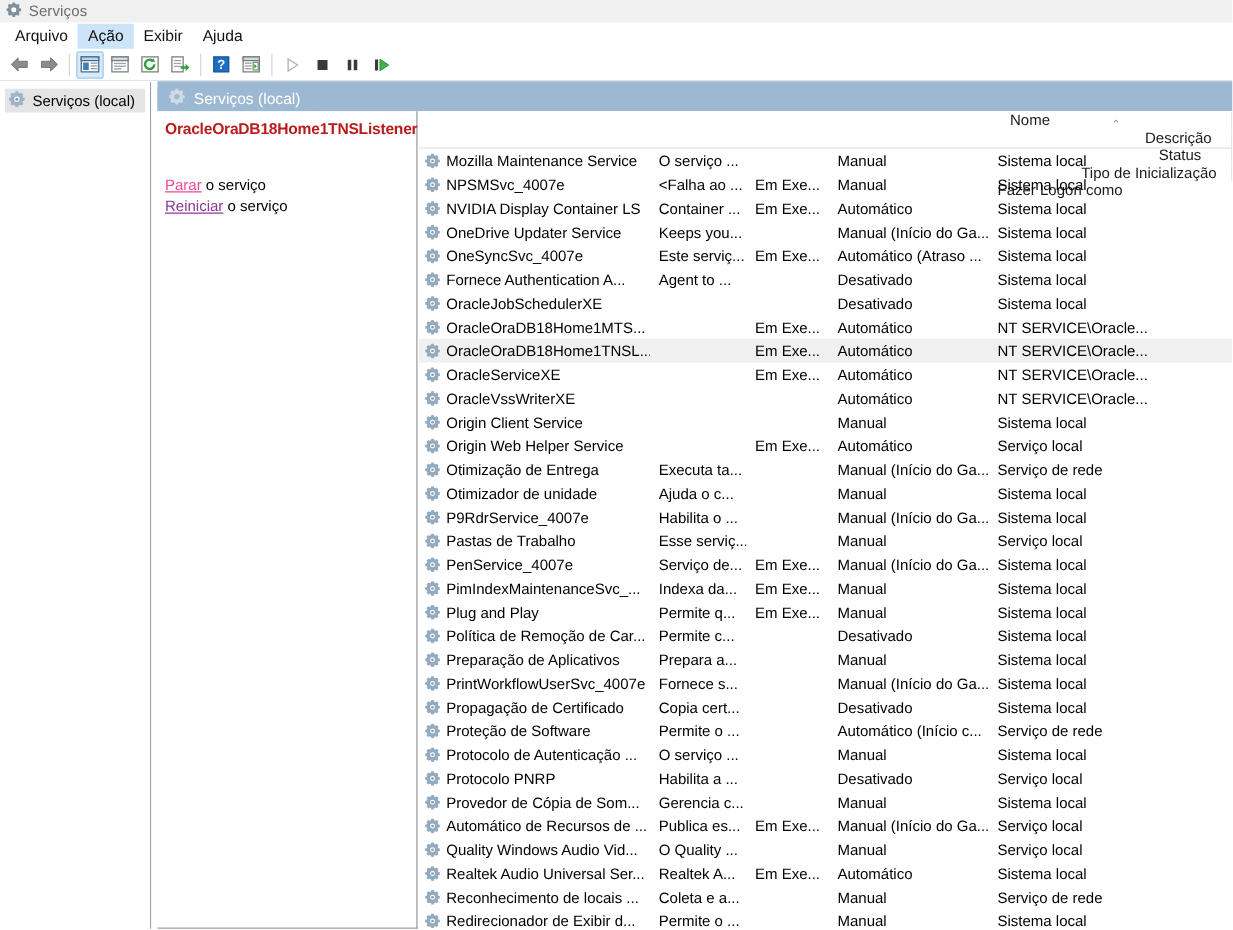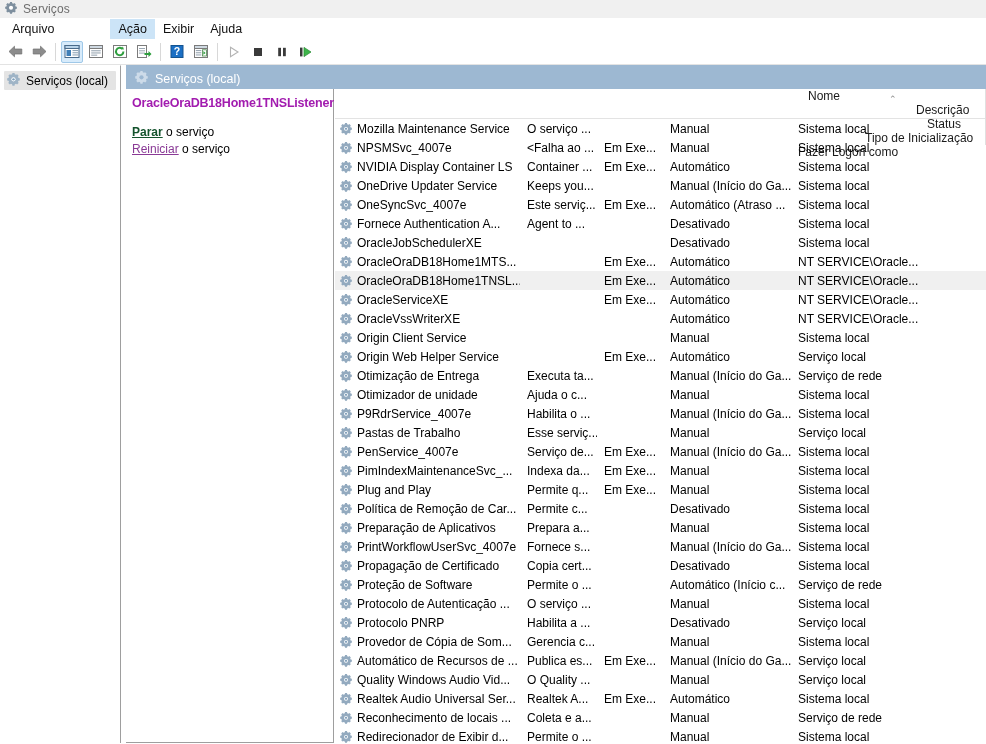--- a/index.html
+++ b/index.html
@@ -40,21 +40,20 @@
   #menubar .menu-item {
     font-size: 12.5px;
     color: #111111;
     padding: 3px 8px 3px 8px;
     line-height: 14px;
     cursor: default;
     white-space: nowrap;
   }
   #menubar .menu-item.active {
     background: #cce4f7;
-    margin-left: 48px;
   }
 
   
   #toolbar {
     height: 26px;
     background: #ffffff;
     display: flex;
     align-items: center;
     padding-left: 3px;
     border-bottom: 1px solid #e3e3e3;
@@ -154,35 +153,35 @@
     left: 0; top: 24px;
     width: 208px; height: 654px;
     background: #ffffff;
     border-right: 1px solid #9e9e9e;
     border-bottom: 1px solid #9e9e9e;
     padding: 7px 6px 0 6px;
   }
   #detailspane .svc-title {
     font-size: 12.5px;
     font-weight: bold;
-    color: #a21caf;
+    color: #b91c1c;
     line-height: 15px;
-    margin-bottom: 13px;
+    margin-bottom: 29px;
     letter-spacing: -0.2px;
   }
   #detailspane .action-line {
     font-size: 12px;
     line-height: 17px;
     color: #000;
     white-space: nowrap;
   }
   #detailspane .action-line a {
     text-decoration: underline;
   }
-  .lnk-stop { color: #14532d; font-weight: bold; }
+  .lnk-stop { color: #ec4899; }
   .lnk-restart { color: #8a3a96; }
 
   
   #listview {
     position: absolute;
     left: 209px; top: 24px;
     width: 651px; height: 654px;
     background: #ffffff;
     overflow: hidden;
   }

